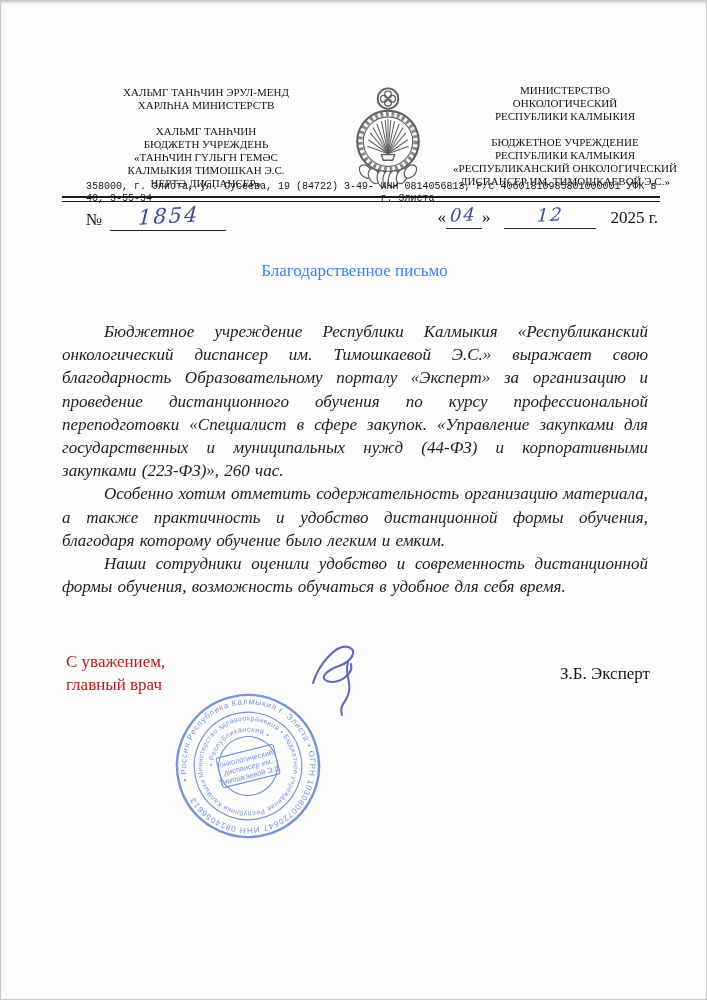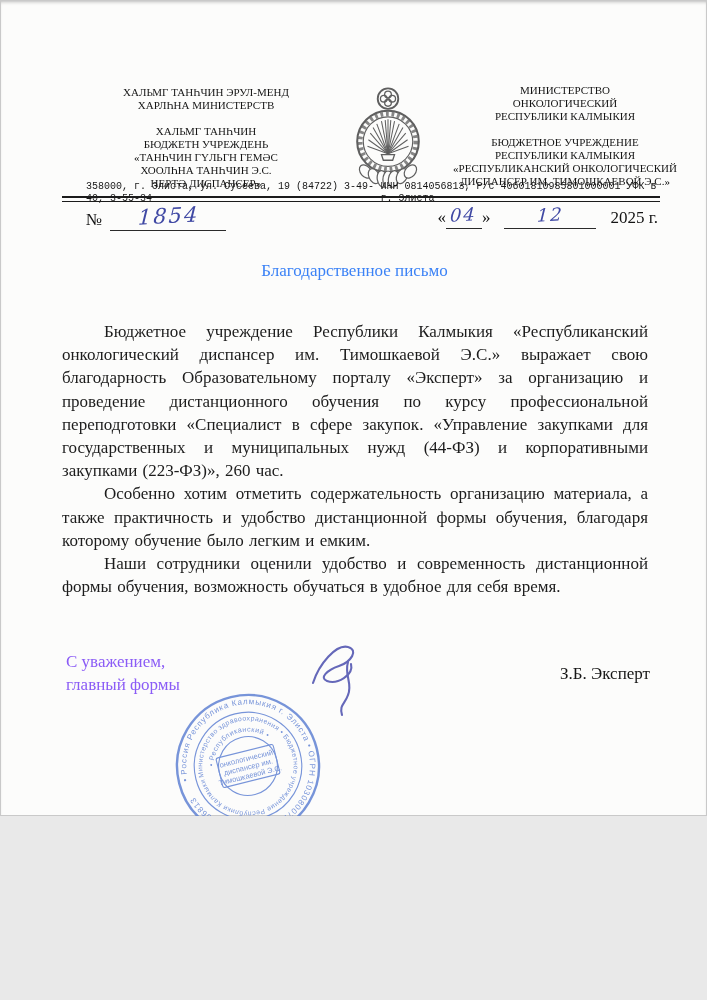--- a/index.html
+++ b/index.html
@@ -1,17 +1,17 @@
 <!DOCTYPE html>
 <html><head>
 <meta charset="utf-8">
 <style>
   html,body{margin:0;padding:0;background:#e9e9e9;}
   .page{
-    position:relative;width:707px;height:816px;margin:0 auto;
+    position:relative;width:707px;height:1000px;margin:0 auto;
     background:#fcfcfb;overflow:hidden;
     font-family:"Liberation Serif","DejaVu Serif",serif;color:#1e1e1e;
     box-shadow:inset 0 0 0 1px #c9c9c9, inset 0 3px 4px -2px #9a9a9a;
   }
   
   .hdr-col{position:absolute;text-align:center;font-size:11px;line-height:13px;color:#161616;}
   .hdr-left{left:70px;top:86px;width:272px;}
   .hdr-right{left:434px;top:84px;width:262px;}
   .hdr-gap{height:13px;}
   .emblem{position:absolute;left:346px;top:84px;width:84px;height:104px;}
@@ -27,43 +27,43 @@
   .u-day{width:36px;}
   .u-mon{width:92px;margin-left:14px;margin-right:14px;}
   .ink{font-style:italic;color:#4049a4;position:relative;top:-2px;
        font-family:"DejaVu Serif",serif;letter-spacing:2px;display:inline-block;transform:rotate(-3deg) skewX(-6deg);}
   .ink-no{font-size:21px;}
   .ink-dm{font-size:18px;}
   .date-row{position:absolute;right:49px;top:206px;font-size:17px;color:#141414;}
   
   .title{position:absolute;left:62px;top:261px;width:585px;text-align:center;font-size:17px;color:#3b82f6;}
   .body-text{position:absolute;left:62px;top:320px;width:586px;font-size:17px;line-height:23.2px;
-             text-align:justify;color:#1c1c1c;word-spacing:1px;}
+             text-align:justify;color:#1c1c1c;word-spacing:1px;font-style:italic;}
   .body-text p{margin:0;text-indent:42px;}
   .body-text p.no-indent{text-indent:0;}
   
-  .sig-left{position:absolute;left:66px;top:650px;font-size:17px;line-height:23px;color:#8b5cf6;}
+  .sig-left{position:absolute;left:66px;top:650px;font-size:17px;line-height:23px;color:#b91c1c;}
   .sig-name{position:absolute;right:57px;top:664px;font-size:17px;color:#161616;}
   .sig-script{position:absolute;left:303px;top:637px;width:70px;height:82px;}
   
   .stamp{position:absolute;left:172px;top:690px;width:152px;height:152px;opacity:0.82;}
 </style>
 </head>
 <body>
 
 <div class="page">
 
   <div class="hdr-col hdr-left">
     <div>ХАЛЬМГ ТАНҺЧИН ЭРУЛ-МЕНД</div>
     <div>ХАРЛҺНА МИНИСТЕРСТВ</div>
     <div class="hdr-gap"></div>
     <div>ХАЛЬМГ ТАНҺЧИН</div>
     <div>БЮДЖЕТН УЧРЕЖДЕНЬ</div>
     <div>«ТАНҺЧИН ГҮЛЬГН ГЕМӘС</div>
-    <div>ХООЛҺНА ТАНҺЧИН Э.С.</div>
+    <div>КАЛМЫКИЯ ТИМОШКАН Э.С.</div>
     <div>НЕРТӘ ДИСПАНСЕР»</div>
   </div>
 
   <div class="hdr-col hdr-right">
     <div>МИНИСТЕРСТВО</div>
     <div>ОНКОЛОГИЧЕСКИЙ</div>
     <div>РЕСПУБЛИКИ КАЛМЫКИЯ</div>
     <div class="hdr-gap"></div>
     <div>БЮДЖЕТНОЕ УЧРЕЖДЕНИЕ</div>
     <div>РЕСПУБЛИКИ КАЛМЫКИЯ</div>
@@ -133,21 +133,21 @@
   <div class="title">Благодарственное письмо</div>
 
   <div class="body-text">
     <p>Бюджетное учреждение Республики Калмыкия «Республиканский онкологический диспансер им. Тимошкаевой Э.С.» выражает свою благодарность Образовательному порталу «Эксперт» за организацию и проведение дистанционного обучения по курсу профессиональной переподготовки «Специалист в сфере закупок. «Управление закупками для государственных и муниципальных нужд (44-ФЗ) и корпоративными закупками (223-ФЗ)», 260 час.</p>
     <p>Особенно хотим отметить содержательность организацию материала, а также практичность и удобство дистанционной формы обучения, благодаря которому обучение было легким и емким.</p>
     <p>Наши сотрудники оценили удобство и современность дистанционной формы обучения, возможность обучаться в удобное для себя время.</p>
   </div>
 
   <div class="sig-left">
     <div>С уважением,</div>
-    <div>главный формы</div>
+    <div>главный врач</div>
   </div>
 
   <div class="sig-script">
     <svg viewBox="0 0 70 82" width="70" height="82" fill="none" stroke="#4b4fae" stroke-width="2.1" stroke-linecap="round" opacity="0.85">
       <path d="M10 46 C16 27 33 7 45 10 C56 13 48 25 36 29 C24 33 16 41 24 44 C34 48 51 38 48 27"></path>
       <path d="M45 25 C41 39 50 46 45 58 C42 67 36 68 39 78"></path>
     </svg>
   </div>
 
   <div class="sig-name">З.Б. Эксперт</div>

